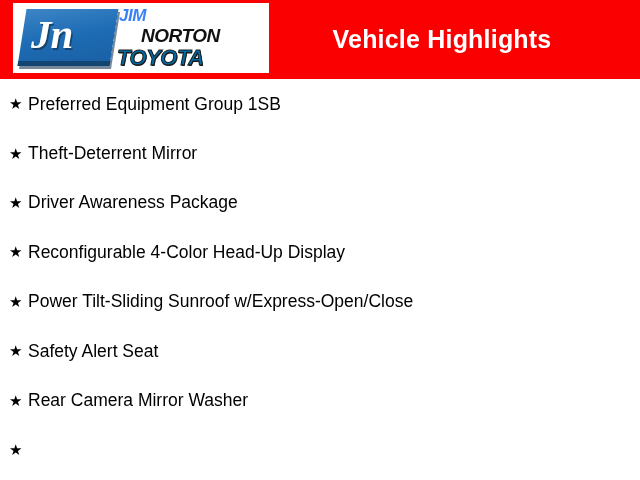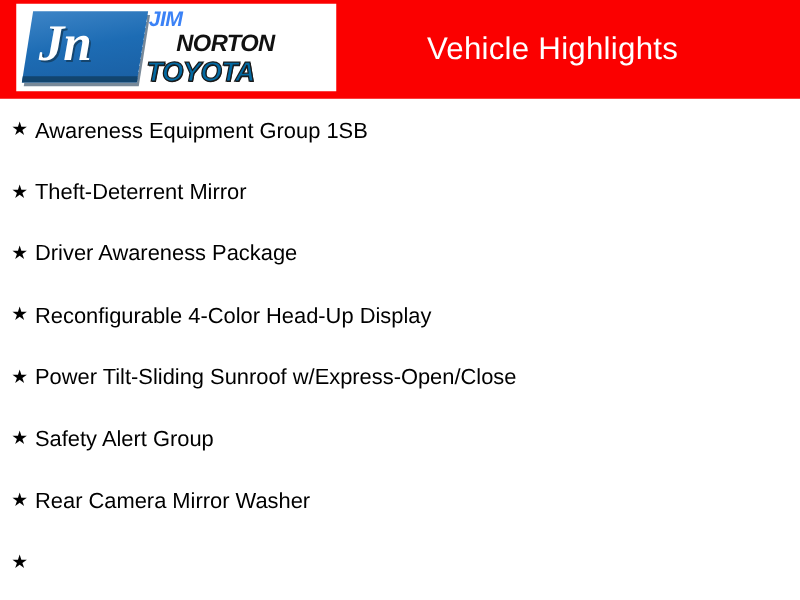--- a/index.html
+++ b/index.html
@@ -126,21 +126,21 @@
     position: absolute;
     left: 260px;
     top: 0;
     width: 380px;
     height: 79px;
     display: flex;
     align-items: center;
     justify-content: center;
     color: #ffffff;
     font-family: "Liberation Sans", sans-serif;
-    font-weight: normal;
+    font-weight: bold;
     font-size: 25px;
     letter-spacing: 0.2px;
     padding-right: 16px;
     box-sizing: border-box;
   }
 
   
   .highlights {
     position: absolute;
     left: 0;
@@ -197,41 +197,41 @@
         </div>
       </div>
     </div>
 
     <div class="header-title">Vehicle Highlights</div>
   </div>
 
   <ul class="highlights">
     <li class="highlight-item">
       <span class="bullet-star">★</span>
-      <span class="highlight-text">Awareness Equipment Group 1SB</span>
+      <span class="highlight-text">Preferred Equipment Group 1SB</span>
     </li>
     <li class="highlight-item">
       <span class="bullet-star">★</span>
       <span class="highlight-text">Theft-Deterrent Mirror</span>
     </li>
     <li class="highlight-item">
       <span class="bullet-star">★</span>
       <span class="highlight-text">Driver Awareness Package</span>
     </li>
     <li class="highlight-item">
       <span class="bullet-star">★</span>
       <span class="highlight-text">Reconfigurable 4-Color Head-Up Display</span>
     </li>
     <li class="highlight-item">
       <span class="bullet-star">★</span>
       <span class="highlight-text">Power Tilt-Sliding Sunroof w/Express-Open/Close</span>
     </li>
     <li class="highlight-item">
       <span class="bullet-star">★</span>
-      <span class="highlight-text">Safety Alert Group</span>
+      <span class="highlight-text">Safety Alert Seat</span>
     </li>
     <li class="highlight-item">
       <span class="bullet-star">★</span>
       <span class="highlight-text">Rear Camera Mirror Washer</span>
     </li>
     <li class="highlight-item">
       <span class="bullet-star">★</span>
     </li>
   </ul>
 

